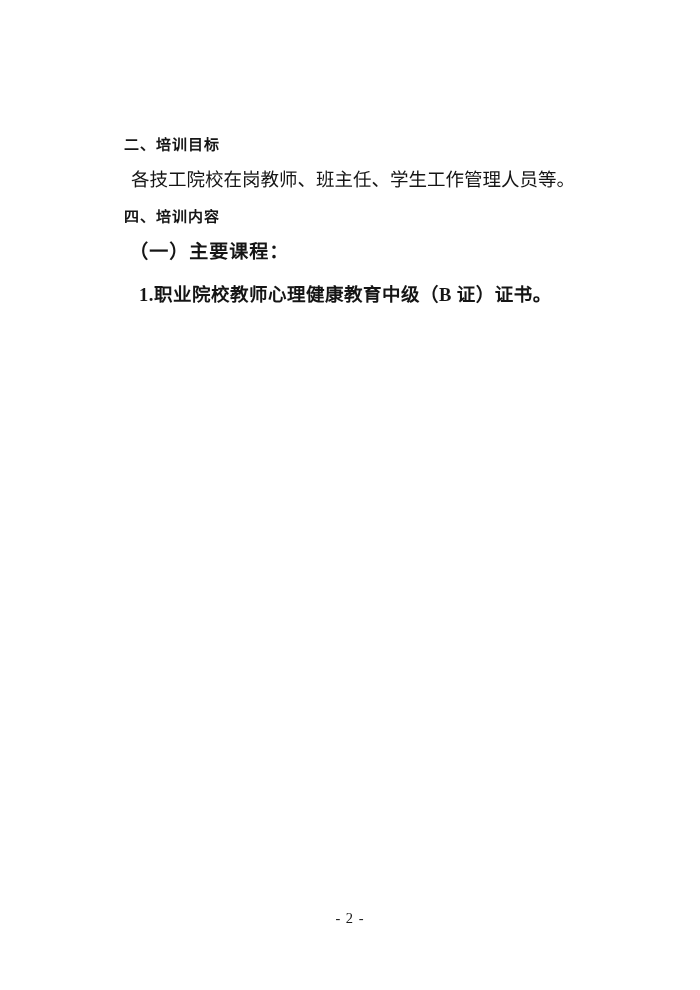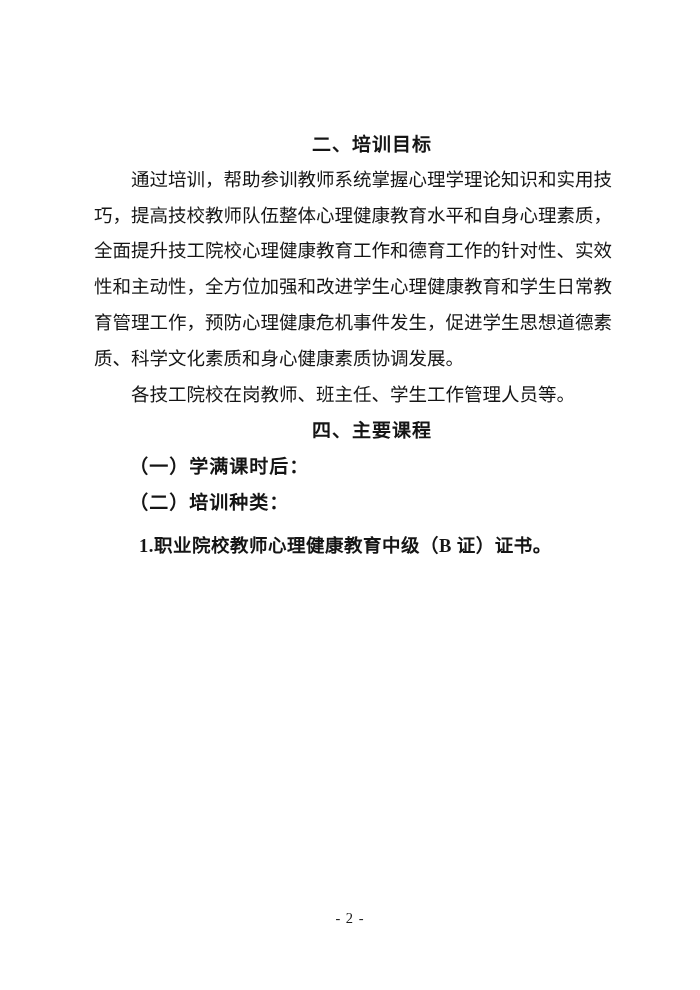--- a/index.html
+++ b/index.html
@@ -18,25 +18,24 @@
   .content {
     position: absolute;
     left: 94px;
     top: 127px;
     width: 518px;
   }
   
   .h-sans {
     font-family: "Liberation Sans", "DejaVu Sans", sans-serif;
     font-weight: bold;
-    font-size: 19px;
+    font-size: 15px;
     line-height: 35.8px;
     text-indent: 2em;
     letter-spacing: 1px;
-    text-align: center;
   }
   
   .p-body {
     font-family: "Liberation Serif", "DejaVu Serif", serif;
     font-size: 18.5px;
     line-height: 35.8px;
     text-indent: 2em;
     text-align: justify;
     text-justify: inter-character;
     margin: 0;
@@ -76,31 +75,29 @@
   }
 </style>
 </head>
 <body>
 
 <div class="page">
   <div class="content">
 
     <div class="h-sans">二、培训目标</div>
 
-    <p class="p-body">通过培训，帮助参训教师系统掌握心理学理论知识和实用技巧，提高技校教师队伍整体心理健康教育水平和自身心理素质，全面提升技工院校心理健康教育工作和德育工作的针对性、实效性和主动性，全方位加强和改进学生心理健康教育和学生日常教育管理工作，预防心理健康危机事件发生，促进学生思想道德素质、科学文化素质和身心健康素质协调发展。</p>
 
 
     <p class="p-body">各技工院校在岗教师、班主任、学生工作管理人员等。</p>
 
-    <div class="h-sans">四、主要课程</div>
+    <div class="h-sans">四、培训内容</div>
 
-    <div class="h-kai">（一）学满课时后：</div>
+    <div class="h-kai">（一）主要课程：</div>
 
 
-    <div class="h-kai">（二）培训种类：</div>
 
     <p class="p-bold">1.职业院校教师心理健康教育中级（B 证）证书。</p>
 
 
 
   </div>
 
   <div class="footer-pageno">- 2 -</div>
 </div>
 

